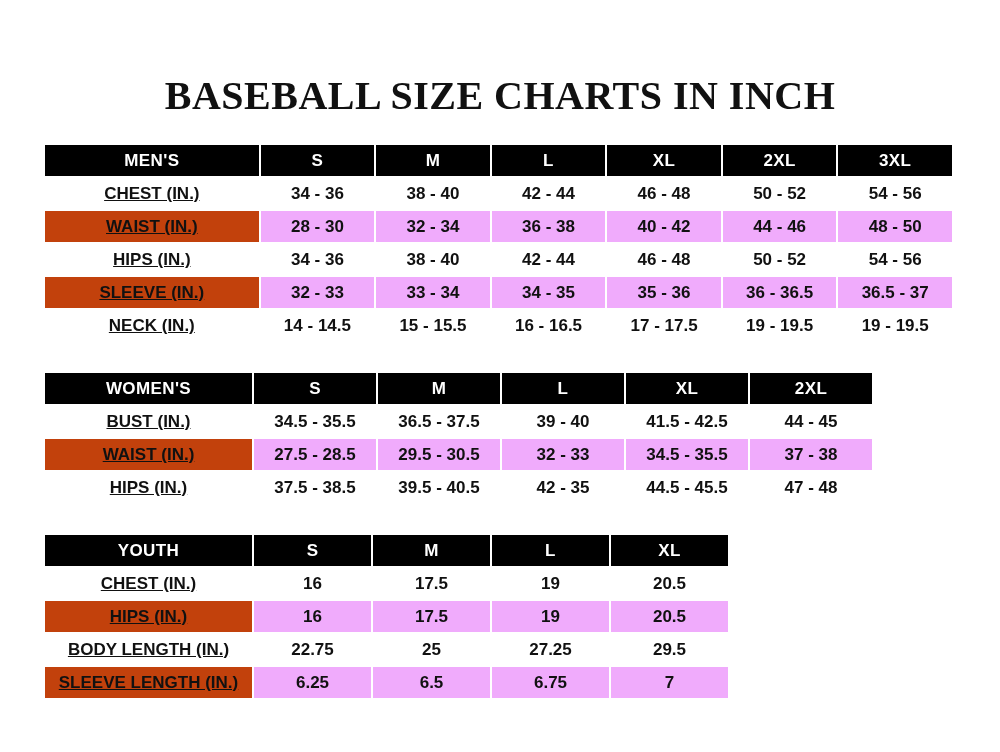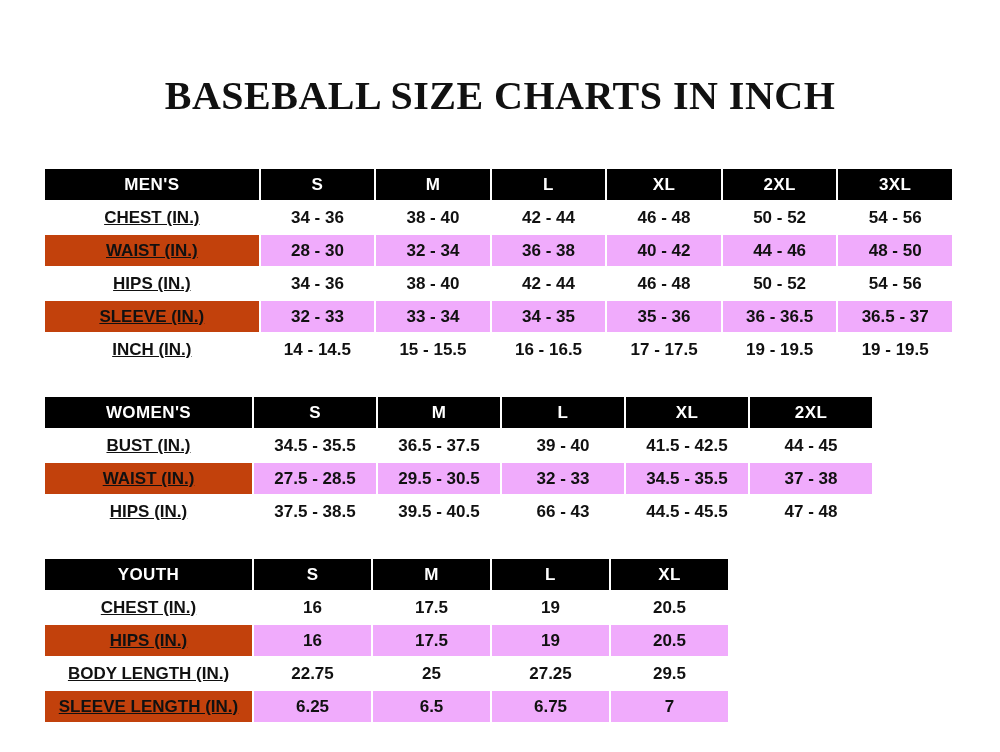--- a/index.html
+++ b/index.html
@@ -25,21 +25,21 @@
     font-size: 40px;
     font-weight: bold;
     letter-spacing: 0.5px;
     color: #111111;
     margin: 0;
     padding-top: 72px;
     font-family: Liberation Serif, serif;
   }
 
   .charts {
-    margin-top: 48px;
+    margin-top: 24px;
     padding-left: 43px;
     padding-right: 34px;
   }
 
   table.size-table {
     border-collapse: collapse;
     table-layout: fixed;
     margin-bottom: 28px;
     font-size: 17px;
   }
@@ -163,21 +163,21 @@
         <tr class="even">
           <td class="rowlabel">SLEEVE (IN.)</td>
           <td>32 - 33</td>
           <td>33 - 34</td>
           <td>34 - 35</td>
           <td>35 - 36</td>
           <td>36 - 36.5</td>
           <td>36.5 - 37</td>
         </tr>
         <tr class="odd">
-          <td class="rowlabel">INCH (IN.)</td>
+          <td class="rowlabel">NECK (IN.)</td>
           <td>14 - 14.5</td>
           <td>15 - 15.5</td>
           <td>16 - 16.5</td>
           <td>17 - 17.5</td>
           <td>19 - 19.5</td>
           <td>19 - 19.5</td>
         </tr>
       </tbody>
     </table>
 
@@ -214,21 +214,21 @@
           <td>27.5 - 28.5</td>
           <td>29.5 - 30.5</td>
           <td>32 - 33</td>
           <td>34.5 - 35.5</td>
           <td>37 - 38</td>
         </tr>
         <tr class="odd">
           <td class="rowlabel">HIPS (IN.)</td>
           <td>37.5 - 38.5</td>
           <td>39.5 - 40.5</td>
-          <td>66 - 43</td>
+          <td>42 - 35</td>
           <td>44.5 - 45.5</td>
           <td>47 - 48</td>
         </tr>
       </tbody>
     </table>
 
     <table class="size-table youth">
       <colgroup>
         <col class="c0">
           <col class="cx">

